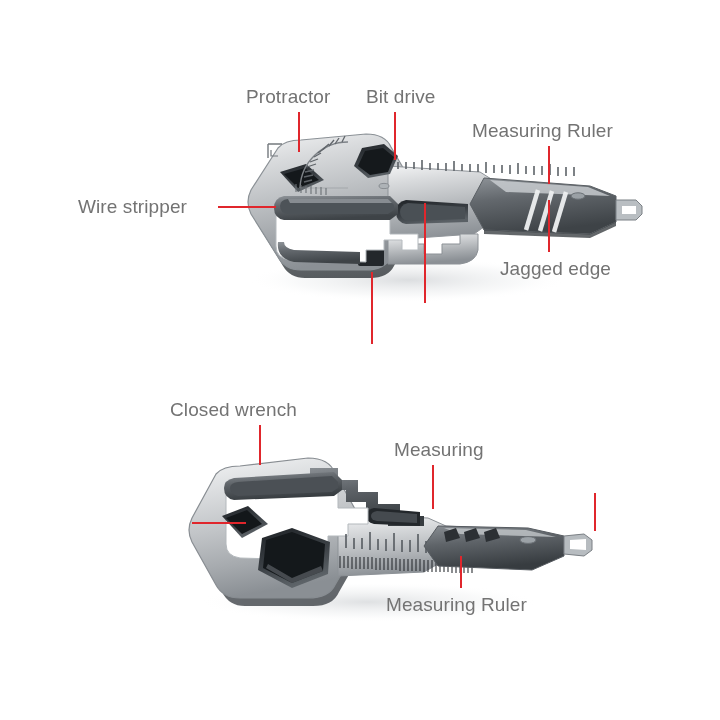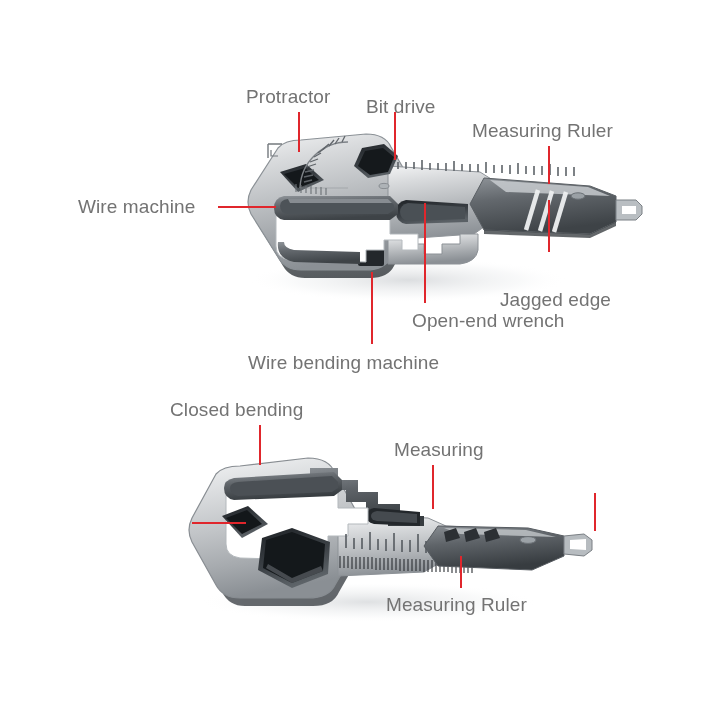--- a/index.html
+++ b/index.html
@@ -345,39 +345,37 @@
 
     <ellipse cx="340" cy="88" rx="8" ry="3.4" fill="#9ca2a7" stroke="#6b7075" stroke-width="1"></ellipse>
 
     <path d="M 376 84 L 396 82 L 404 88 L 404 98 L 396 104 L 376 102 Z" fill="#b7bcc0" stroke="#7a7f84" stroke-width="1"></path>
     <path d="M 382 88 L 398 87 L 398 98 L 382 97 Z" fill="#ffffff"></path>
   </svg>
 
   <div class="callout-label" style="left: 246px; top: 86px; color: rgb(115, 115, 115);">Protractor</div>
   <div class="leader v" style="left: 298px; top: 112px; height: 40px; background: rgb(224, 38, 44);"></div>
 
-  <div class="callout-label" style="left: 366px; top: 86px; color: rgb(115, 115, 115); margin-top: 10px;">Bit drive</div>
+  <div class="callout-label" style="left: 366px; top: 86px; color: rgb(115, 115, 115);">Bit drive</div>
   <div class="leader v" style="left: 394px; top: 112px; height: 48px; background: rgb(224, 38, 44);"></div>
 
   <div class="callout-label" style="left: 472px; top: 120px; color: rgb(115, 115, 115);">Measuring Ruler</div>
   <div class="leader v" style="left: 548px; top: 146px; height: 38px; background: rgb(224, 38, 44);"></div>
 
-  <div class="callout-label" style="left: 78px; top: 196px; color: rgb(115, 115, 115);">Wire machine</div>
+  <div class="callout-label" style="left: 78px; top: 196px; color: rgb(115, 115, 115);">Wire stripper</div>
   <div class="leader h" style="left: 218px; top: 206px; width: 58px; background: rgb(224, 38, 44);"></div>
 
-  <div class="callout-label" style="left: 500px; top: 258px; color: rgb(115, 115, 115); margin-top: 31px;">Jagged edge</div>
+  <div class="callout-label" style="left: 500px; top: 258px; color: rgb(115, 115, 115);">Jagged edge</div>
   <div class="leader v" style="left: 548px; top: 200px; height: 52px; background: rgb(224, 38, 44);"></div>
 
-  <div class="callout-label" style="left: 412px; top: 310px; color: rgb(115, 115, 115);">Open-end wrench</div>
   <div class="leader v" style="left: 424px; top: 203px; height: 100px; background: rgb(224, 38, 44);"></div>
 
-  <div class="callout-label" style="left: 248px; top: 352px; color: rgb(115, 115, 115);">Wire bending machine</div>
   <div class="leader v" style="left: 371px; top: 272px; height: 72px; background: rgb(224, 38, 44);"></div>
 
-  <div class="callout-label" style="left: 170px; top: 399px; color: rgb(115, 115, 115);">Closed bending</div>
+  <div class="callout-label" style="left: 170px; top: 399px; color: rgb(115, 115, 115);">Closed wrench</div>
   <div class="leader v" style="left: 259px; top: 425px; height: 40px; background: rgb(224, 38, 44);"></div>
 
   <div class="callout-label" style="left: 394px; top: 439px; color: rgb(115, 115, 115);">Measuring</div>
   <div class="leader v" style="left: 432px; top: 465px; height: 44px; background: rgb(224, 38, 44);"></div>
 
   <div class="leader v" style="left: 594px; top: 493px; height: 38px; background: rgb(224, 38, 44);"></div>
 
   <div class="leader h" style="left: 192px; top: 522px; width: 54px; background: rgb(224, 38, 44);"></div>
 
   <div class="callout-label" style="left: 386px; top: 594px; color: rgb(115, 115, 115);">Measuring Ruler</div>

